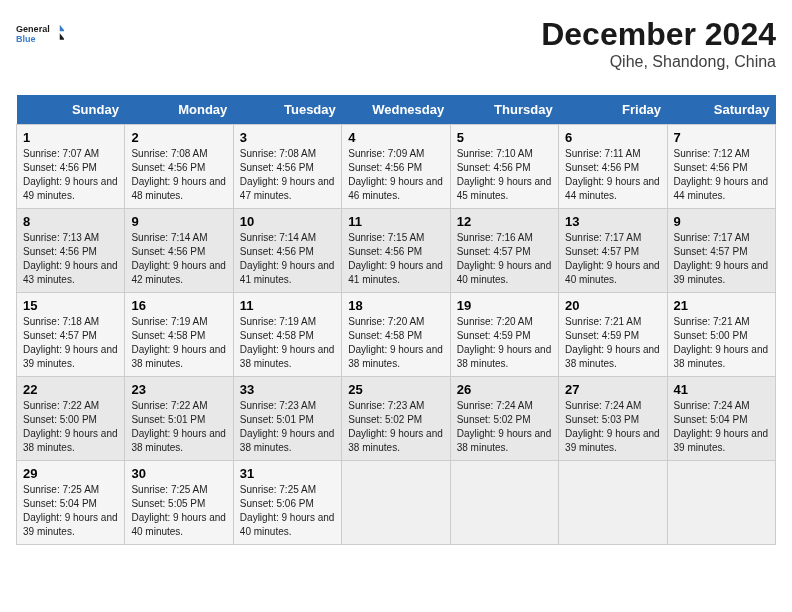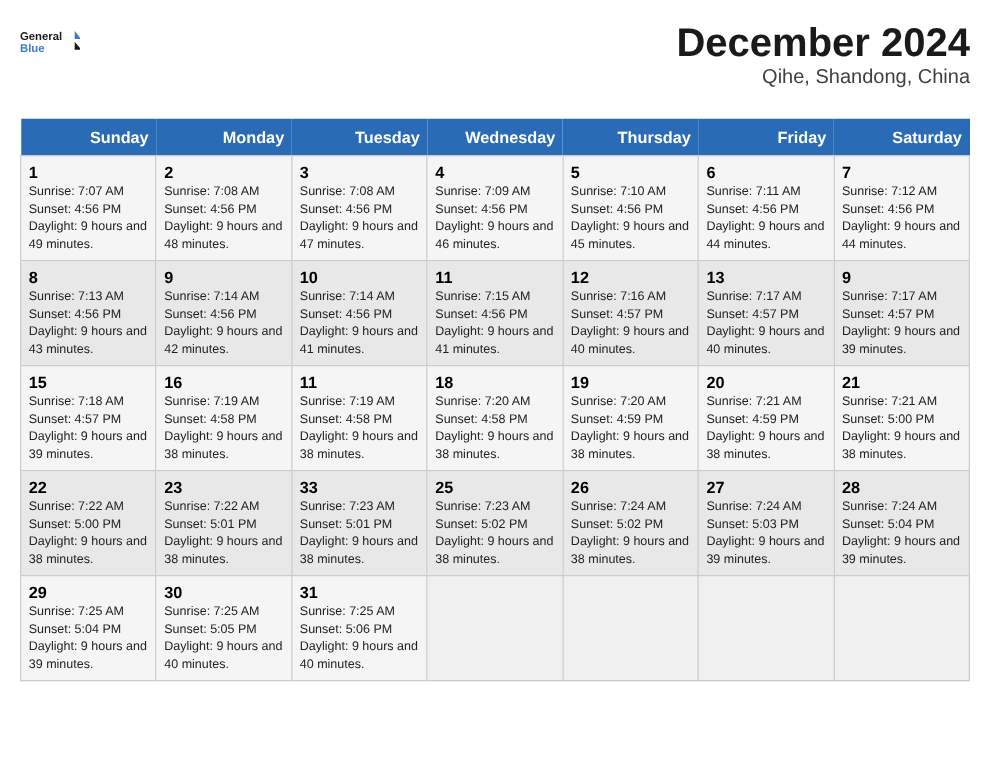--- a/index.html
+++ b/index.html
@@ -206,21 +206,21 @@
         </td>
         <td>
           <span class="day-num">26</span>
           <span class="day-info">Sunrise: 7:24 AM<br>Sunset: 5:02 PM<br>Daylight: 9 hours and 38 minutes.</span>
         </td>
         <td>
           <span class="day-num">27</span>
           <span class="day-info">Sunrise: 7:24 AM<br>Sunset: 5:03 PM<br>Daylight: 9 hours and 39 minutes.</span>
         </td>
         <td>
-          <span class="day-num">28</span>
+          <span class="day-num">41</span>
           <span class="day-info">Sunrise: 7:24 AM<br>Sunset: 5:04 PM<br>Daylight: 9 hours and 39 minutes.</span>
         </td>
       </tr>
       <tr>
         <td>
           <span class="day-num">29</span>
           <span class="day-info">Sunrise: 7:25 AM<br>Sunset: 5:04 PM<br>Daylight: 9 hours and 39 minutes.</span>
         </td>
         <td>
           <span class="day-num">30</span>

